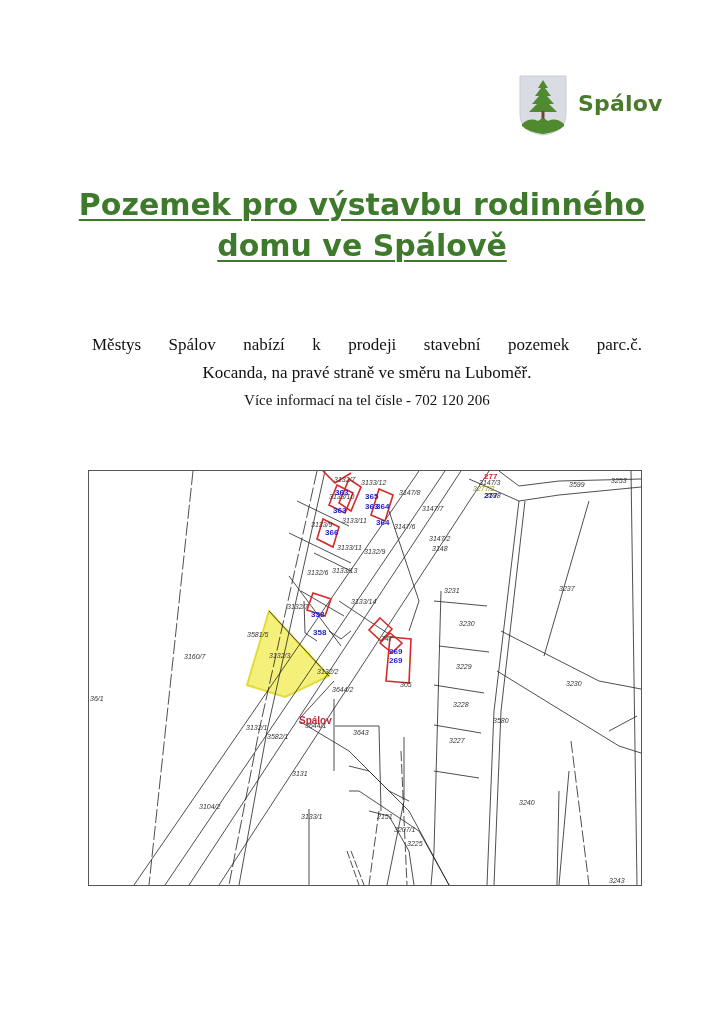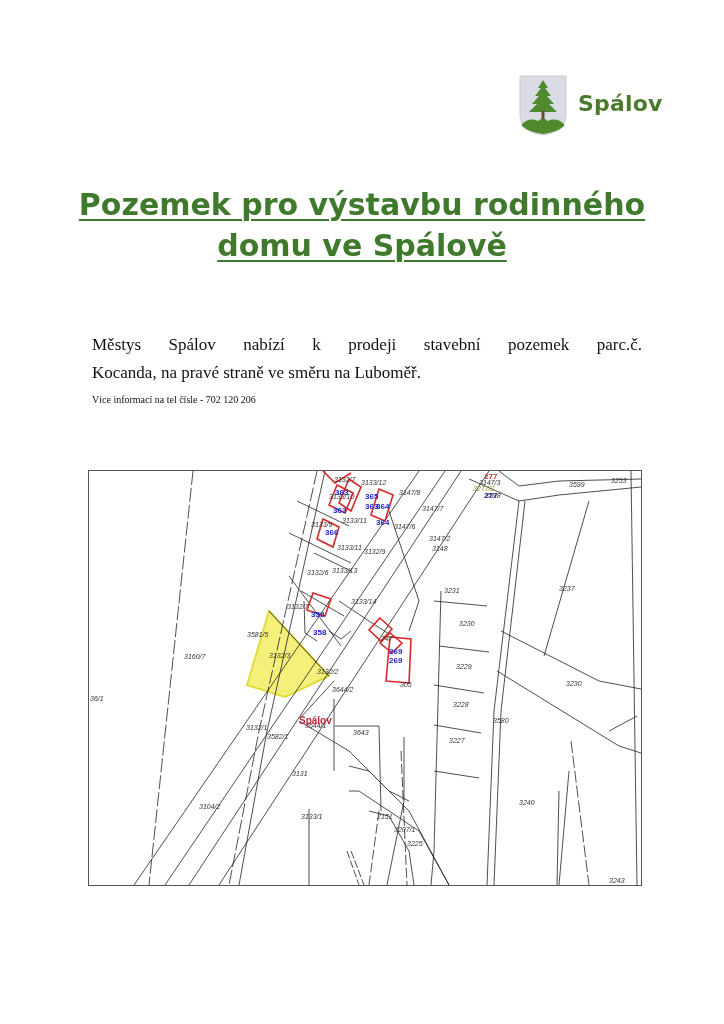--- a/index.html
+++ b/index.html
@@ -3,24 +3,24 @@
 <meta charset="utf-8">
 <style>
   html, body { margin: 0; padding: 0; background: #ffffff; }
   body { width: 724px; height: 1024px; position: relative; overflow: hidden; font-family: "Liberation Sans", sans-serif; }
   .logo { position: absolute; left: 518px; top: 74px; width: 140px; height: 66px; }
   .logo-shield { position: absolute; left: 0; top: 0; width: 50px; height: 62px; }
   .logo-text { position: absolute; left: 60px; top: 17px; font-family: "DejaVu Sans", sans-serif; font-weight: bold; font-size: 22px; color: #4a7a2c; letter-spacing: 0.2px; }
   .title { position: absolute; left: 60px; top: 184px; width: 604px; text-align: center; font-family: "DejaVu Sans", sans-serif; font-weight: bold; font-size: 30px; line-height: 41px; color: #3f7a2c; }
   .title span { text-decoration: underline; text-decoration-thickness: 2px; text-underline-offset: 4px; }
   .body { position: absolute; left: 92px; top: 283px; width: 550px; font-family: Liberation Serif, serif; font-size: 17px; line-height: 28px; color: #111; margin-top: 48px; }
-  .line { display: block; }
+  .line { display: block; text-align: center; }
   .j { text-align: justify; text-align-last: justify; display: block; }
   .price b { font-weight: bold; }
-  .small { font-size: 10px; line-height: 24px; margin-top: 1px; }
+  .small { font-size: 15px; line-height: 24px; margin-top: 1px; }
   sup { font-size: 10px; line-height: 0; vertical-align: 7px; }
   .map { position: absolute; left: 88px; top: 470px; width: 554px; height: 416px; border: 1px solid #555; box-sizing: border-box; background: #fff; }
   .map svg { display: block; }
   .map text { font-family: "Liberation Sans", sans-serif; }
 </style>
 </head>
 <body>
 
 <div class="logo">
   <svg class="logo-shield" viewBox="0 0 50 62" width="50" height="62">

